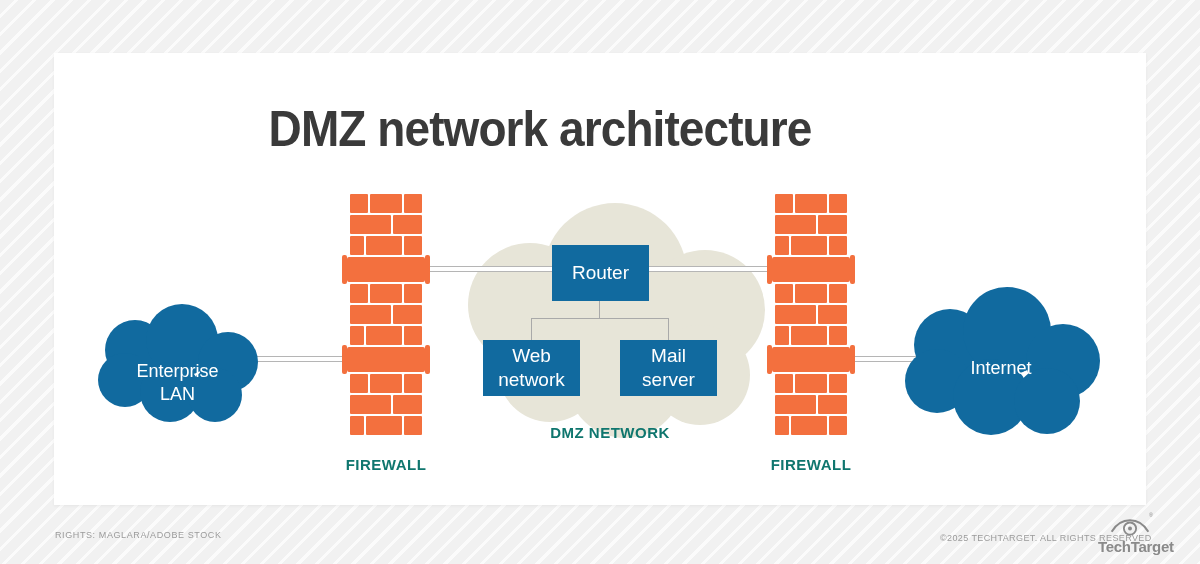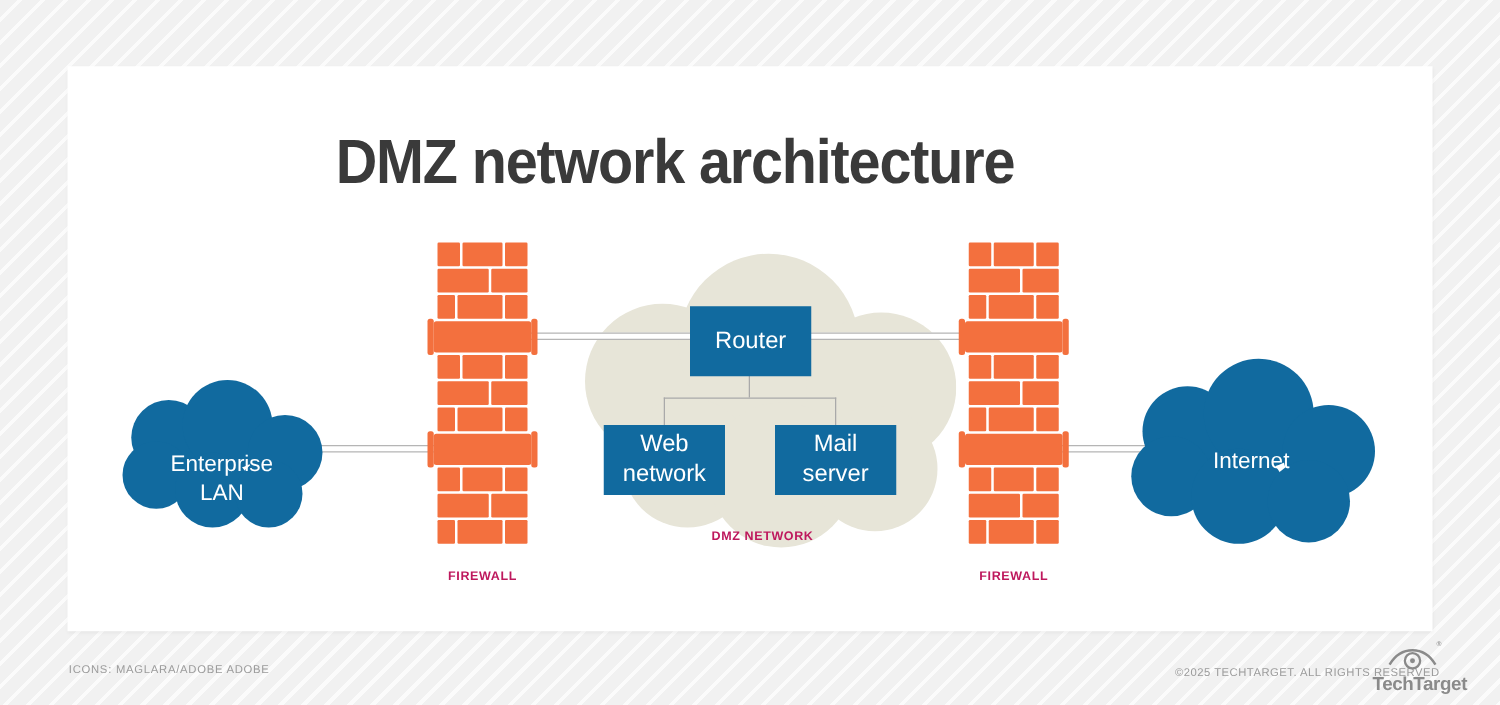--- a/index.html
+++ b/index.html
@@ -37,22 +37,22 @@
   
   .fw{position:absolute;top:194px;width:72px;z-index:4;}
   .brow{display:flex;gap:2px;height:19px;margin-bottom:2px;}
   .brick{background:#f3703e;border-radius:1px;}
   .trow{position:relative;height:25px;margin-bottom:2px;}
   .tbar{position:absolute;left:-3px;right:-3px;top:0;bottom:0;background:#f3703e;border-radius:2px;}
   .tcap{position:absolute;top:-2px;width:5px;height:29px;background:#f3703e;border-radius:2px;}
   .tcap.l{left:-8px}.tcap.r{right:-8px}
 
   .fw-label,.dmz-label{
-    position:absolute;text-align:center;font-size:10px;font-weight:600;
-    color:#be185d;letter-spacing:.5px;z-index:5;
+    position:absolute;text-align:center;font-size:15px;font-weight:600;
+    color:#0f766e;letter-spacing:.5px;z-index:5;
   }
 
   
   .nbox{
     position:absolute;background:#116a9f;color:#ffffff;z-index:4;
     display:flex;align-items:center;justify-content:center;text-align:center;
     white-space:pre-line;font-size:19px;line-height:1.25;
   }
 
   
@@ -232,21 +232,21 @@
   <div class="fw-label" style="left:755px;top:456px;width:112px;">FIREWALL</div>
 
   <div class="nbox" style="left:552px;top:245px;width:97px;height:56px;">Router</div>
   <div class="nbox" style="left:483px;top:340px;width:97px;height:56px;">Web
 network</div>
   <div class="nbox" style="left:620px;top:340px;width:97px;height:56px;">Mail
 server</div>
 
   <div class="dmz-label" style="left:455px;top:424px;width:310px;">DMZ NETWORK</div>
 
-  <div class="credit">ICONS: MAGLARA/ADOBE ADOBE</div>
+  <div class="credit">RIGHTS: MAGLARA/ADOBE STOCK</div>
   <div class="copyright">©2025 TECHTARGET. ALL RIGHTS RESERVED</div>
   <div class="ttlogo">
     <svg width="48" height="26" viewBox="0 0 60 34">
       <path d="M6 27 C 18 7, 42 7, 54 27" stroke="#8a8a8a" stroke-width="2.6" fill="none"></path>
       <circle cx="30" cy="23" r="8" stroke="#8a8a8a" stroke-width="2.4" fill="none"></circle>
       <circle cx="30" cy="23" r="2.6" fill="#8a8a8a"></circle>
       <text x="55" y="8" font-size="7" fill="#8a8a8a">®</text>
     </svg>
     <div class="ttname">TechTarget</div>
   </div>

